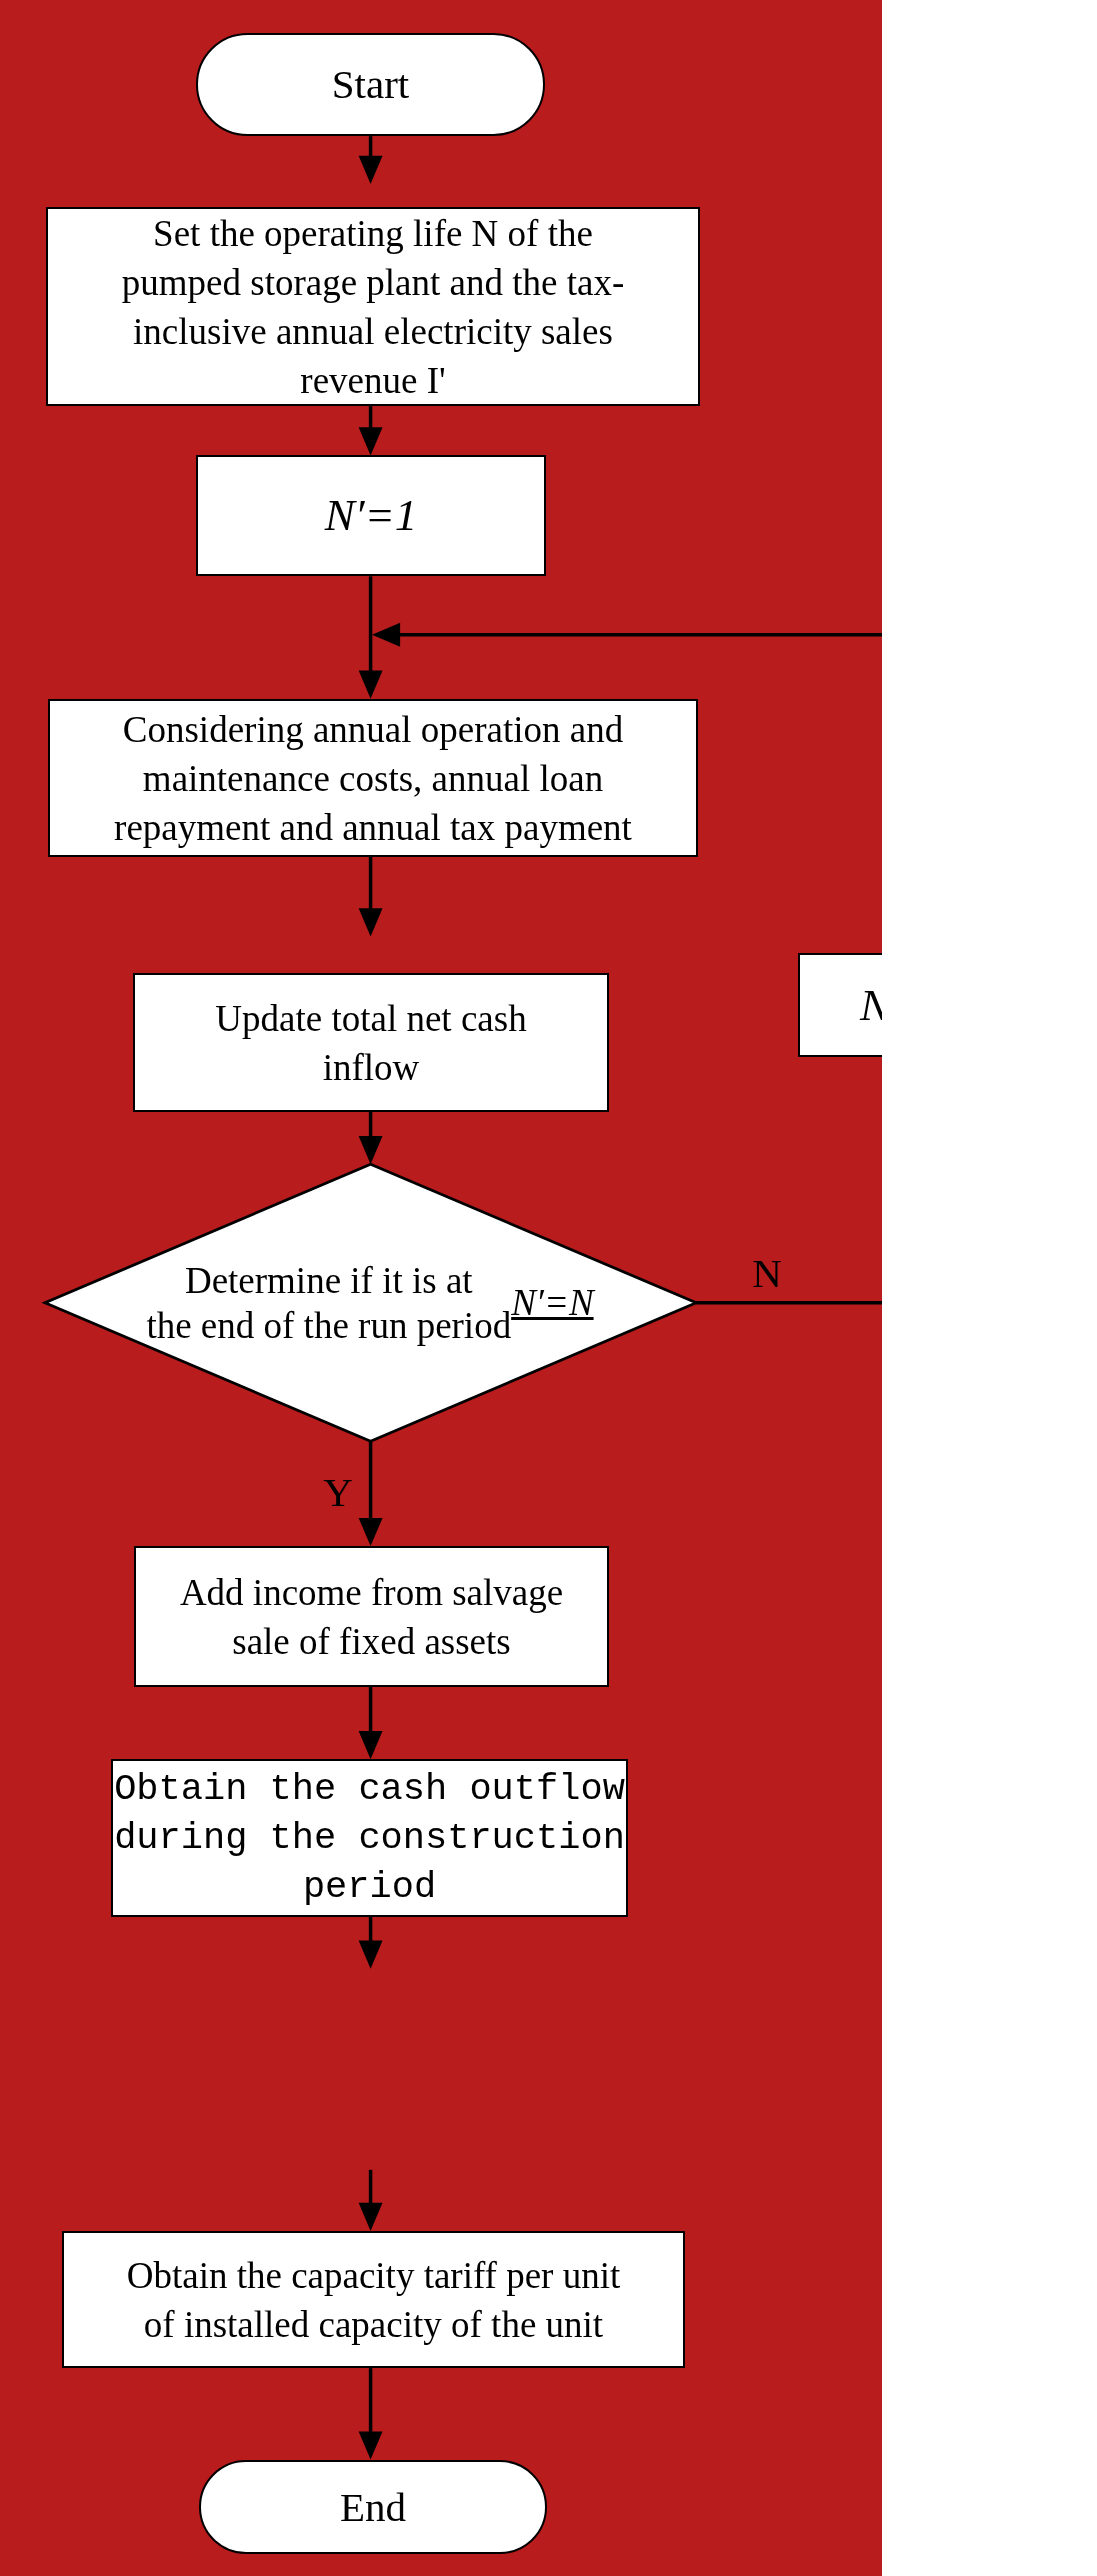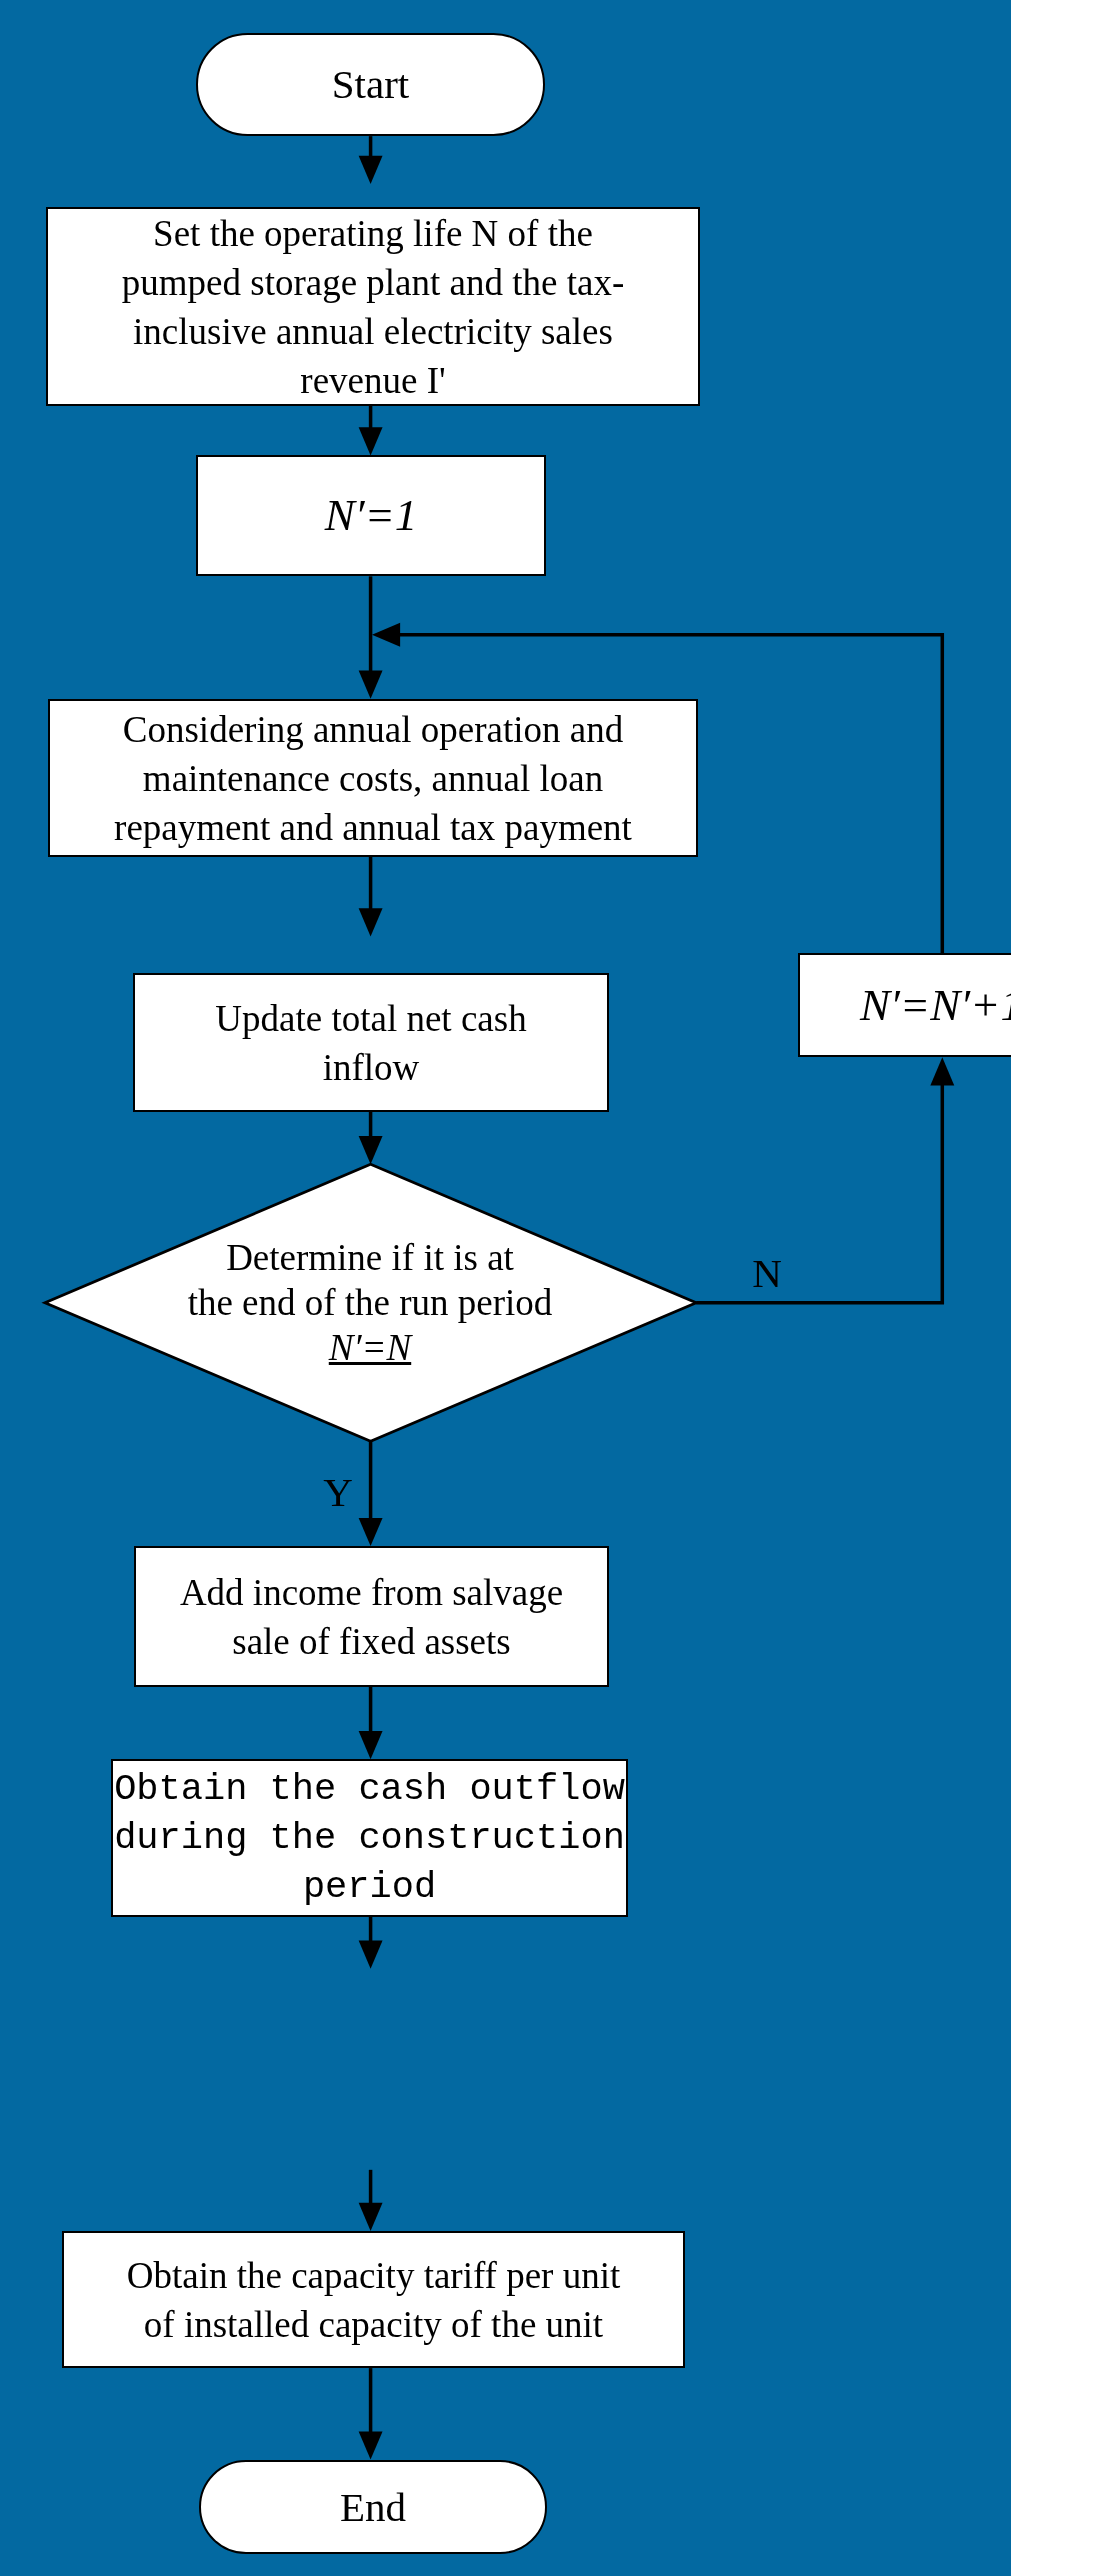--- a/index.html
+++ b/index.html
@@ -1,20 +1,20 @@
 <!DOCTYPE html>
 <html style="font-size:11.3px"><head>
 <meta charset="utf-8">
 <style>
   html, body { margin: 0; padding: 0; background: #ffffff; }
   .canvas {
     position: relative;
-    width: 1011px;
+    width: 882px;
     height: 2576px;
-    background: #0369a1;
+    background: #b91c1c;
     color: #000000;
     font-family: "Liberation Serif", serif;
     overflow: hidden;
   }
   .layer {
     position: absolute;
     left: 0; top: 0;
     width: 1097px; height: 2576px;
   }
   .node {
@@ -29,21 +29,21 @@
   .node .txt {
     display: block;
     text-align: center;
     white-space: pre;
     font-size: 37px;
     line-height: 49px;
   }
   .terminal { border-radius: 63px; border-width: 2.8px; }
   .terminal .txt { font-size: 41px; }
   .formula-node .txt { font-style: italic; font-size: 45px; }
-  .no-chrome { border: none; background: transparent; flex-direction: column; }
+  .no-chrome { border: none; background: transparent; flex-direction: row; }
   .no-chrome .txt { line-height: 45px; }
   .edge-label {
     position: absolute;
     display: flex;
     align-items: center;
     justify-content: center;
     font-size: 41px;
     background: transparent;
   }
   .italic { font-style: italic; text-decoration: underline; }

